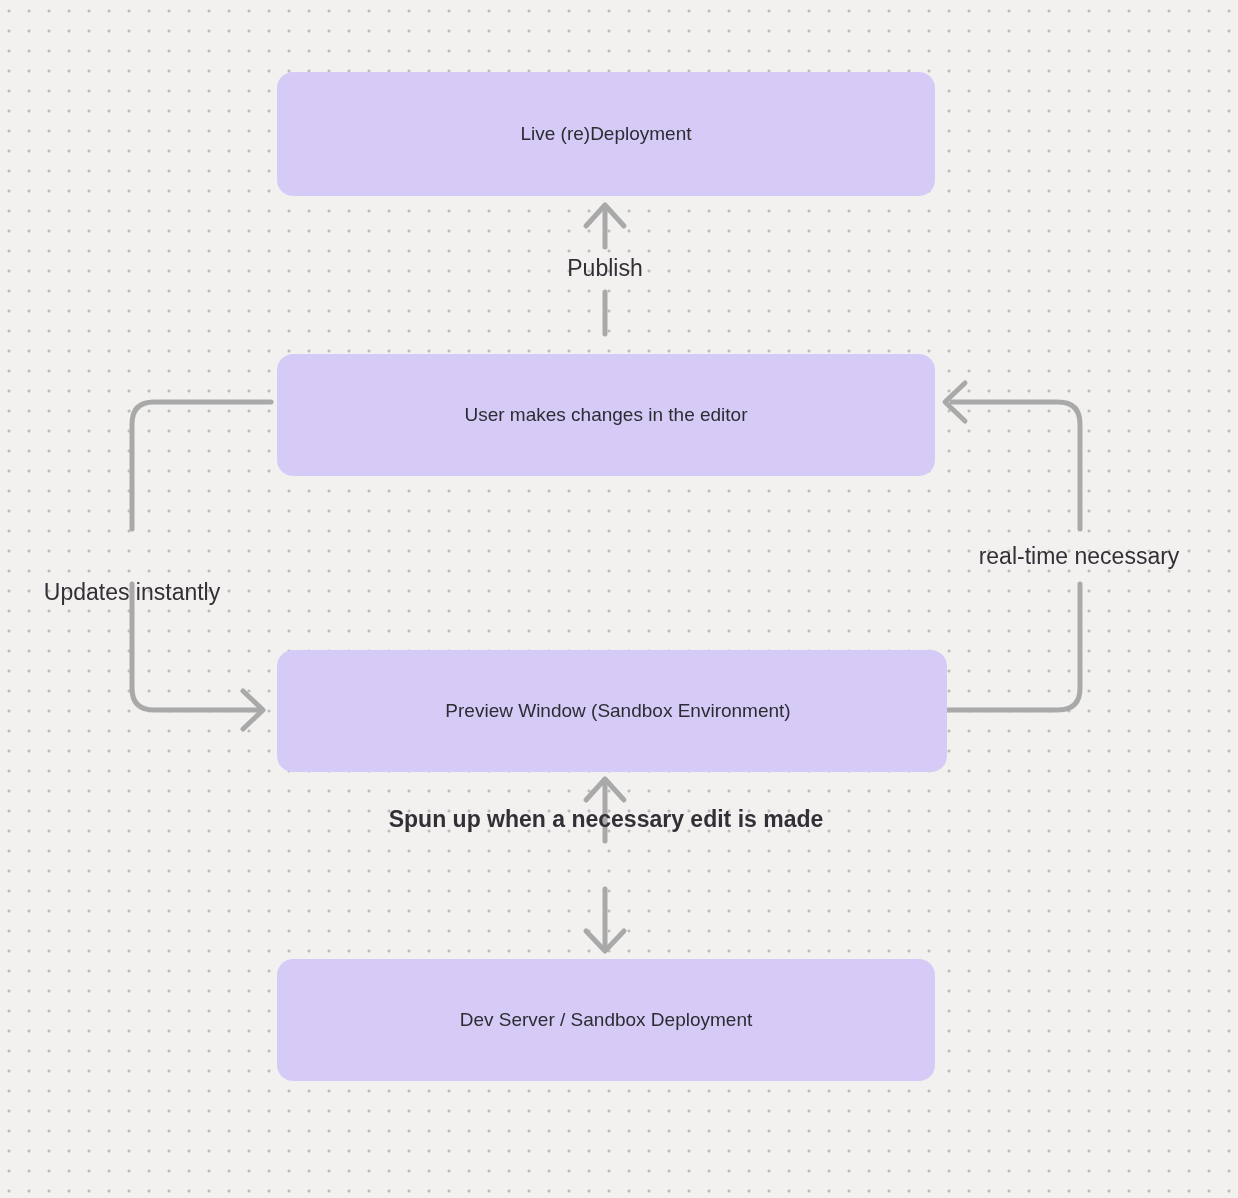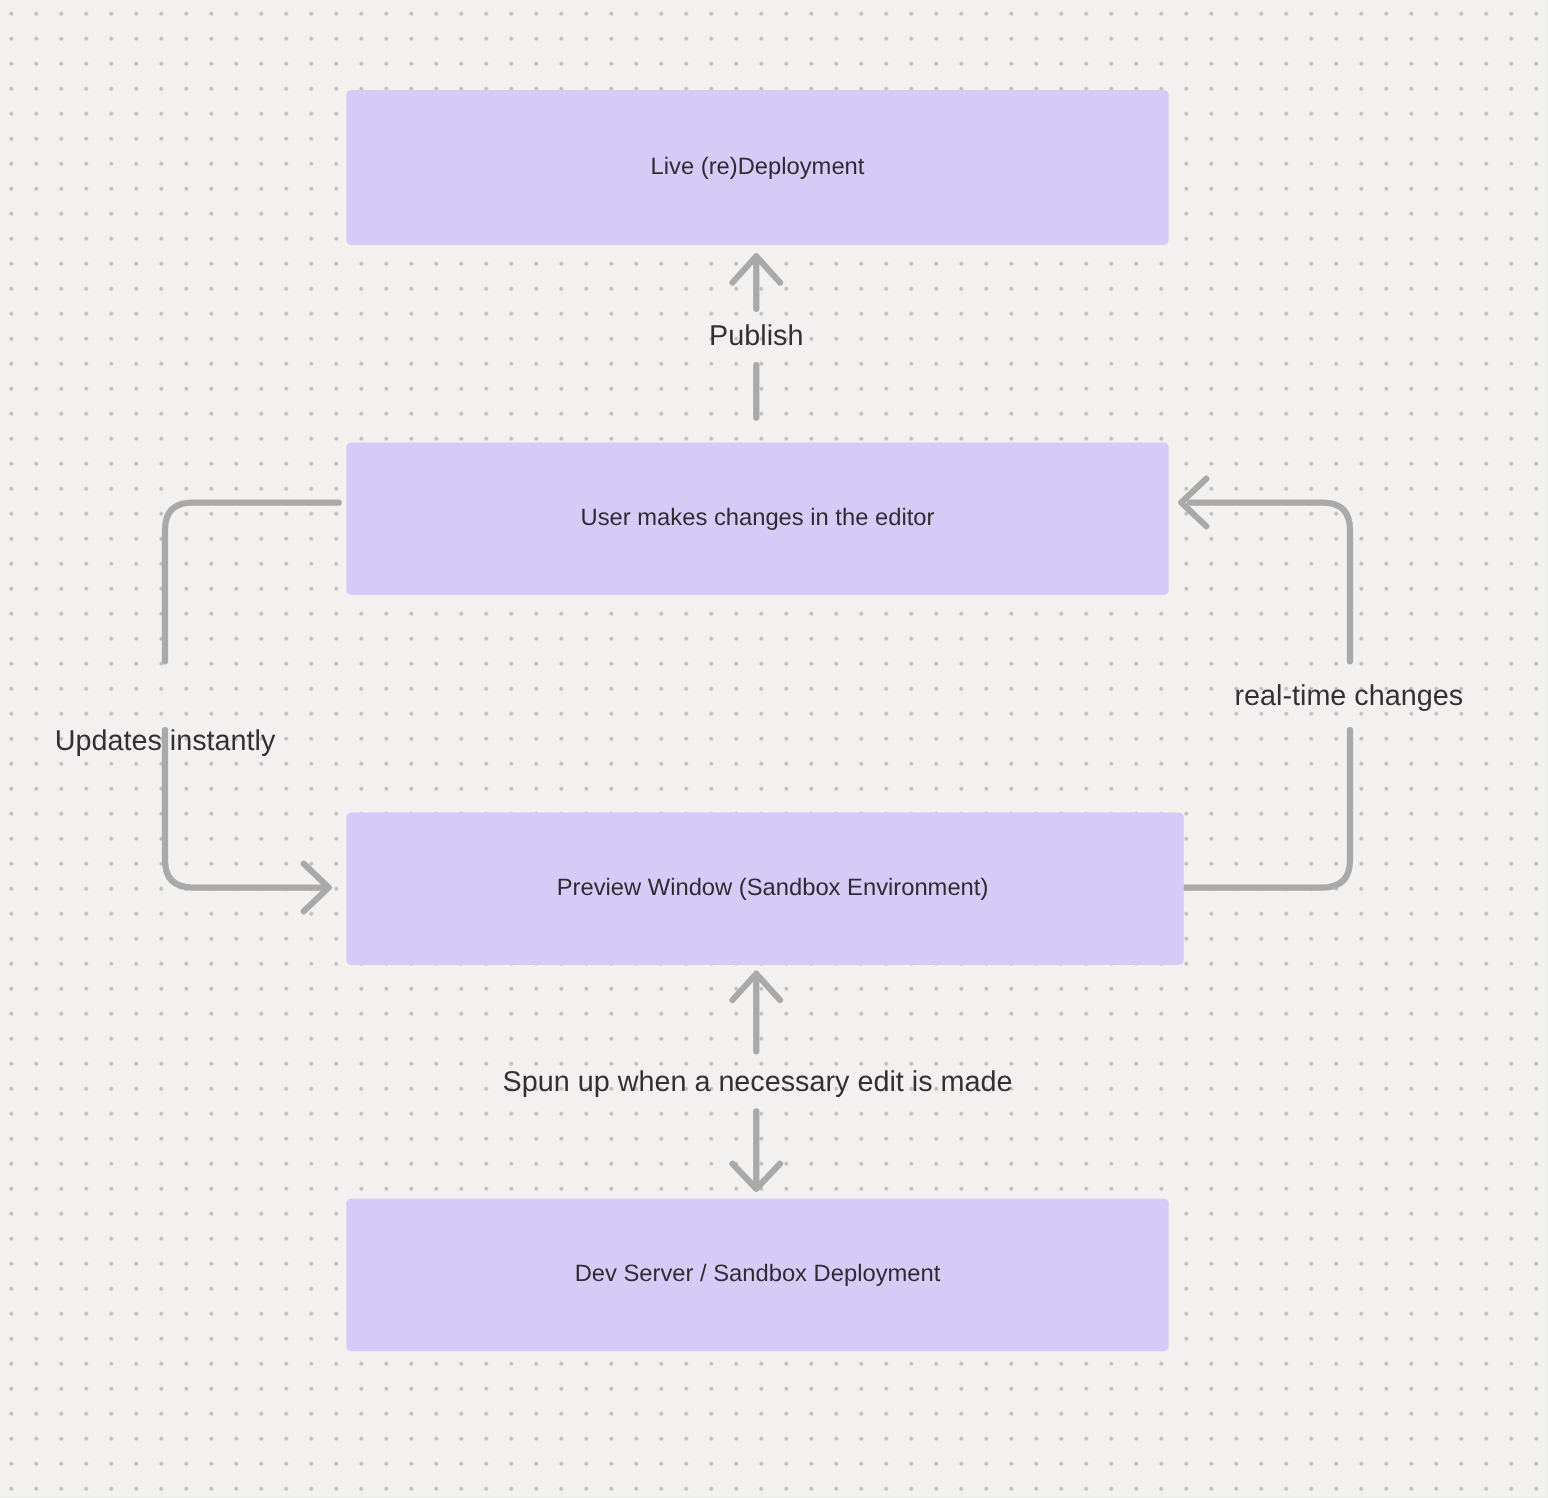--- a/index.html
+++ b/index.html
@@ -33,21 +33,21 @@
     stroke-width: 5;
     stroke-linecap: round;
     stroke-linejoin: round;
   }
   .node {
     position: absolute;
     left: 277px;
     width: 658px;
     height: 122px;
     background: #d6cbf7;
-    border-radius: 4px;
+    border-radius: 16px;
     display: flex;
     align-items: center;
     justify-content: center;
   }
   .node-label {
     font-size: 19px;
     line-height: 1.3;
     color: #2e2b33;
     text-align: center;
   }
@@ -59,21 +59,21 @@
     color: #323036;
     white-space: nowrap;
   }
   .node-live    { top: 72px;  height: 124px; }
   .node-user    { top: 354px; }
   .node-preview { top: 650px; padding-left: 12px; }
   .node-dev     { top: 959px; }
   .label-publish   { left: 605px;  top: 269px; }
   .label-updates   { left: 132px;  top: 557px; margin-top: 36px; }
   .label-feedback  { left: 1079px; top: 557px; }
-  .label-spun-up   { left: 606px;  top: 866px; }
+  .label-spun-up   { left: 606px;  top: 820px; font-weight: bold; }
 </style>
 </head>
 <body>
 
 <div class="canvas">
 
   <svg class="edges-layer" viewBox="0 0 1238 1198" xmlns="http://www.w3.org/2000/svg">
 
     <g>
       <path class="edge-path" d="M 586 226 L 605 205 L 624 226"></path>
@@ -112,16 +112,16 @@
   <div class="node node-preview">
     <span class="node-label">Preview Window (Sandbox Environment)</span>
   </div>
 
   <div class="node node-dev">
     <span class="node-label">Dev Server / Sandbox Deployment</span>
   </div>
 
   <div class="edge-label label-publish">Publish</div>
   <div class="edge-label label-updates">Updates instantly</div>
-  <div class="edge-label label-feedback">real-time changes</div>
+  <div class="edge-label label-feedback">real-time necessary</div>
   <div class="edge-label label-spun-up">Spun up when a necessary edit is made</div>
 
 </div>
 
 </body></html>

